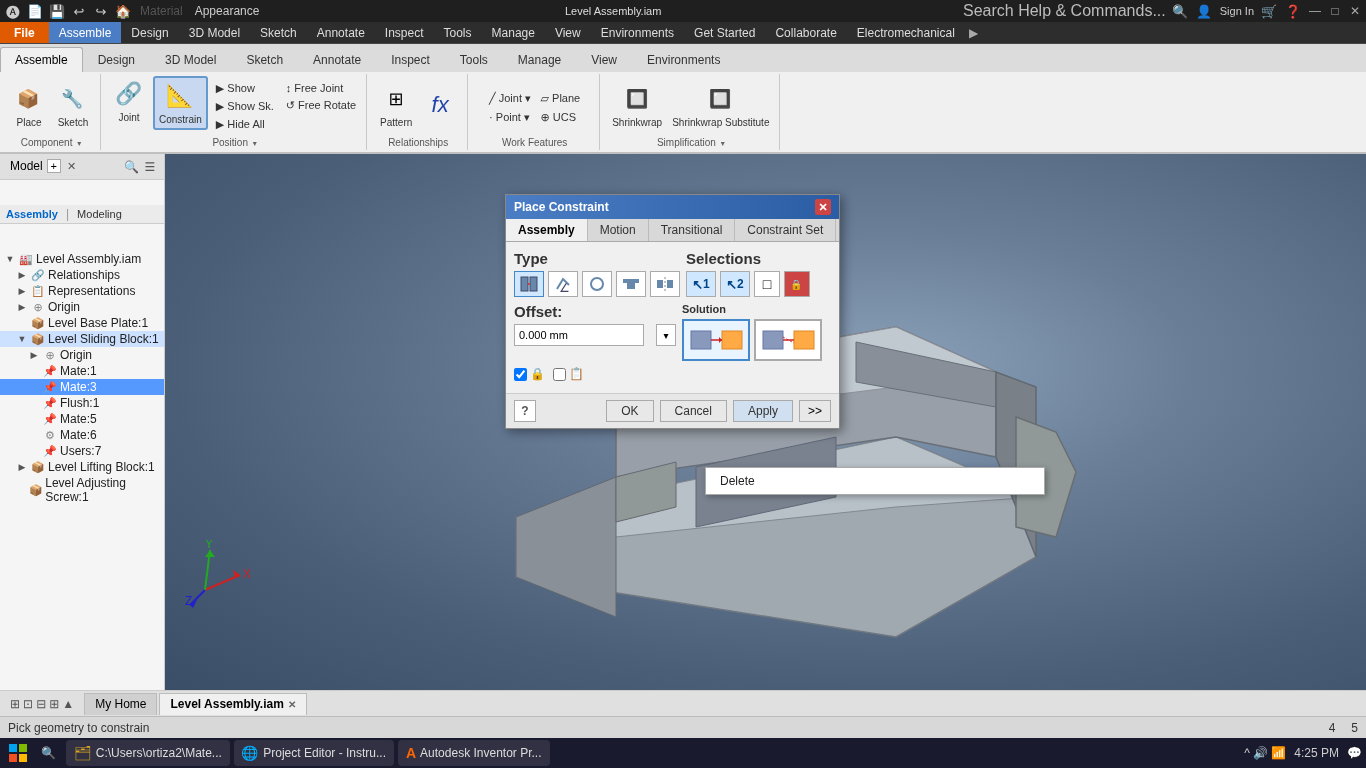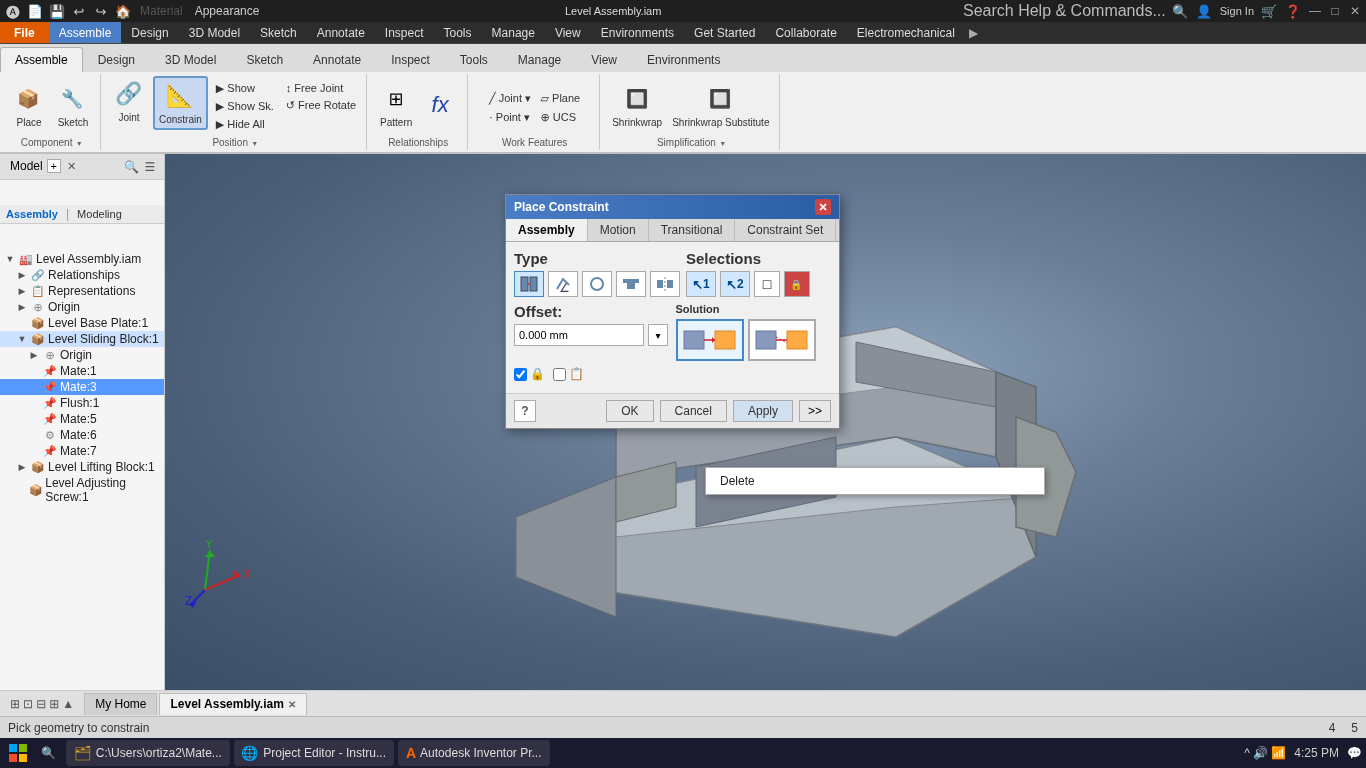--- a/index.html
+++ b/index.html
@@ -863,21 +863,21 @@
         <span>Mate:5</span>
       </div>
       <div class="tree-item" style="padding-left:28px">
         <span class="tree-expand" style="visibility:hidden">▶</span>
         <span class="tree-icon" style="color:#888">⚙</span>
         <span>Mate:6</span>
       </div>
       <div class="tree-item" style="padding-left:28px">
         <span class="tree-expand" style="visibility:hidden">▶</span>
         <span class="tree-icon" style="color:#cc4444">📌</span>
-        <span>Mate:7</span>
+        <span>Users:7</span>
       </div>
 
       <div class="tree-item" style="padding-left:16px">
         <span class="tree-expand">▶</span>
         <span class="tree-icon icon-component">📦</span>
         <span>Level Lifting Block:1</span>
       </div>
 
       <div class="tree-item" style="padding-left:16px">
         <span class="tree-expand" style="visibility:hidden">▶</span>
@@ -1002,21 +1002,21 @@
               </div>
               <div class="lock-btn">□</div>
               <div class="lock-btn" style="background:#cc4444;color:white;font-size:10px">🔒</div>
             </div>
           </div>
         </div>
 
         <div class="dialog-row" style="align-items:flex-start">
           <div style="flex:1">
             <div class="dialog-section-label">Offset:</div>
-            <div style="display:flex;gap:4px">
+            <div style="display:flex;gap:12px">
               <input class="offset-input" type="text" value="0.000 mm" style="">
               <div class="offset-dropdown">▾</div>
             </div>
           </div>
           <div style="flex:1">
             <div class="solution-label">Solution</div>
             <div class="solution-icons">
               <div class="sol-btn active">
                 <svg width="55" height="34" viewBox="0 0 55 34">
 

